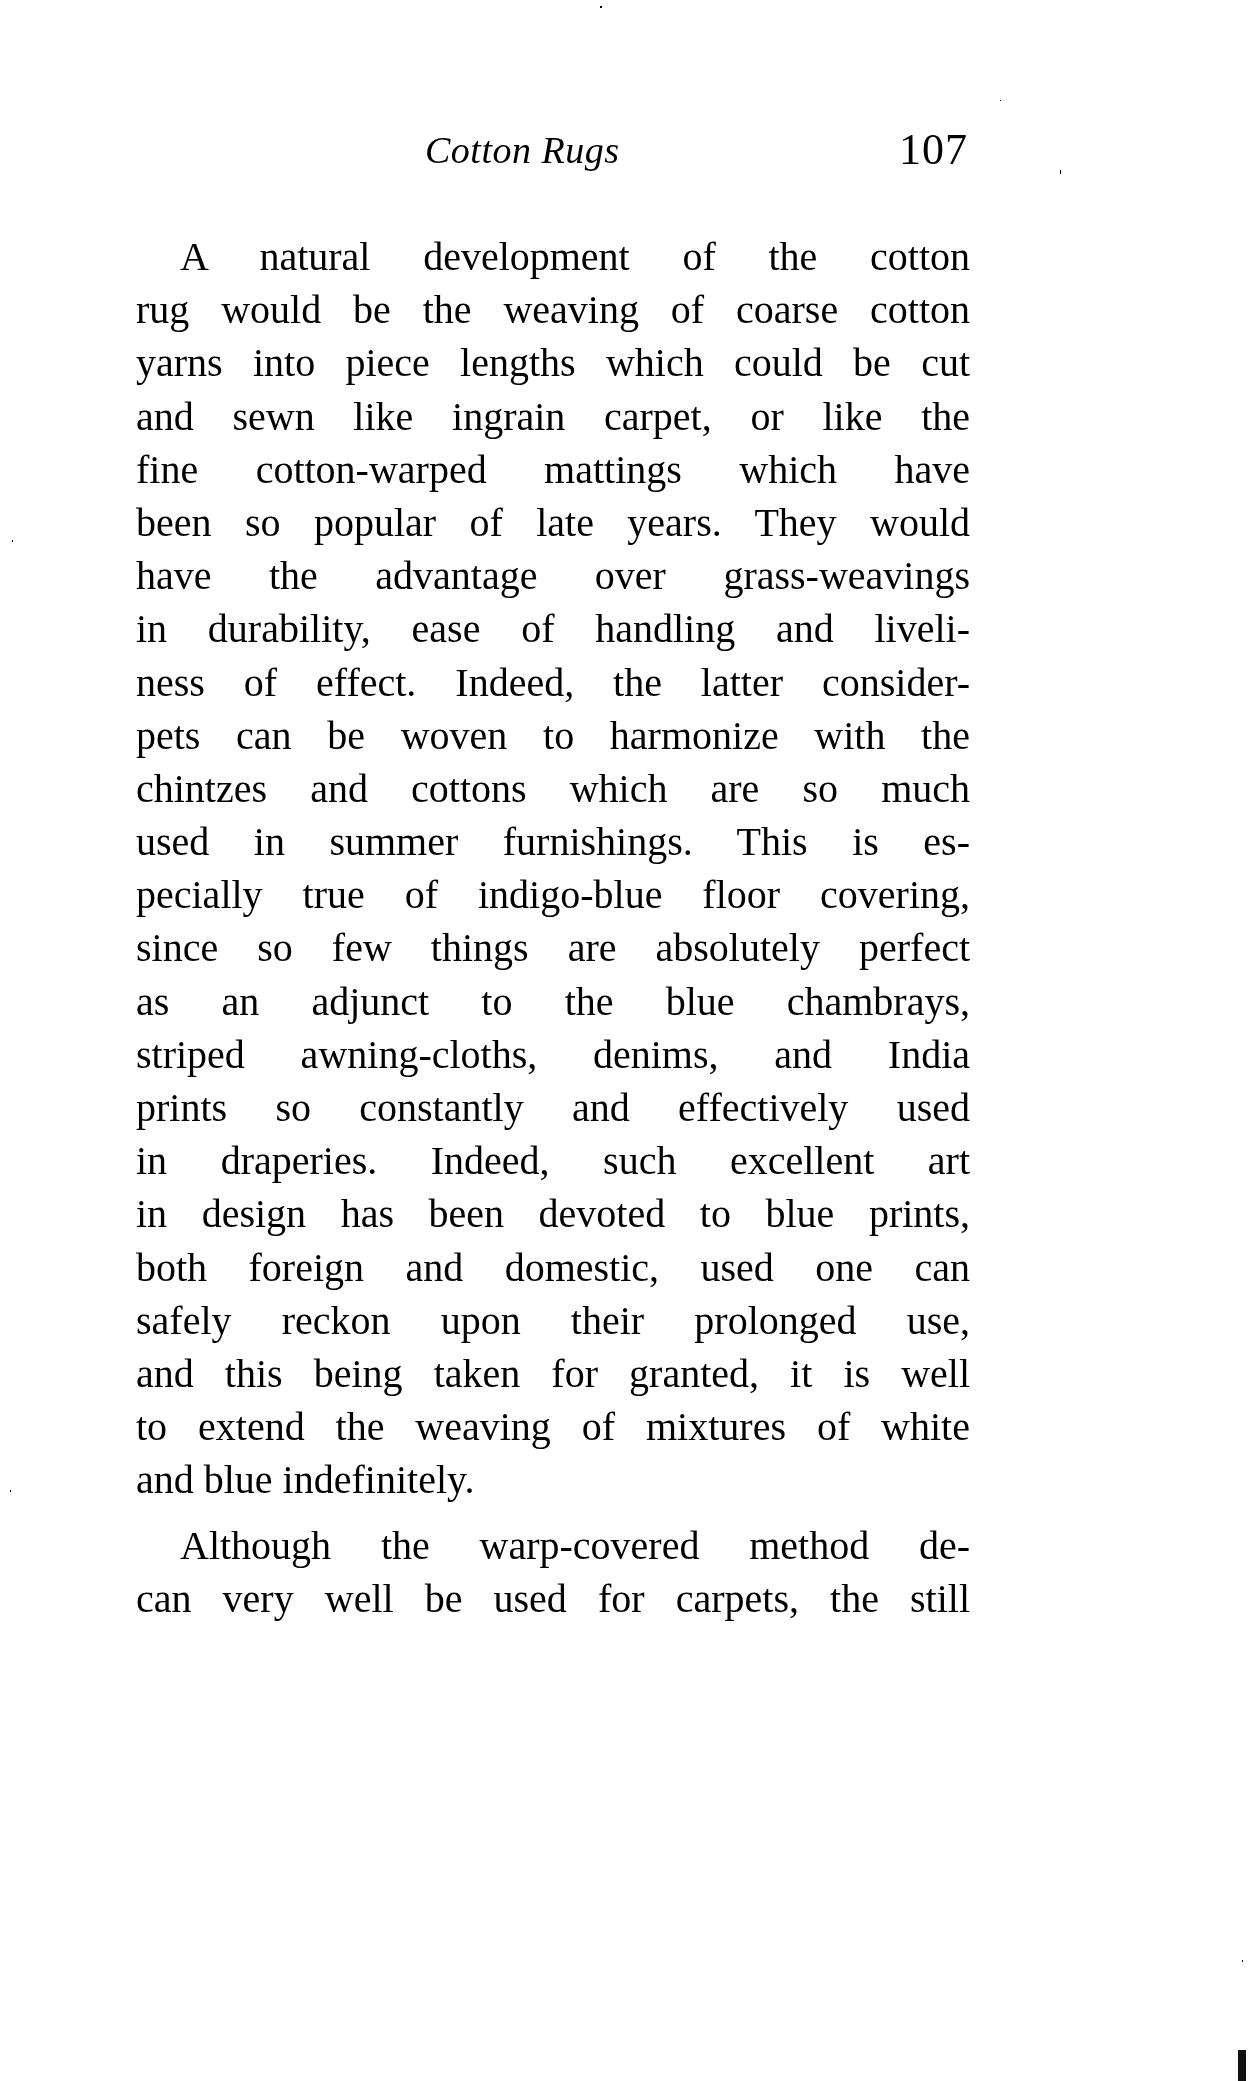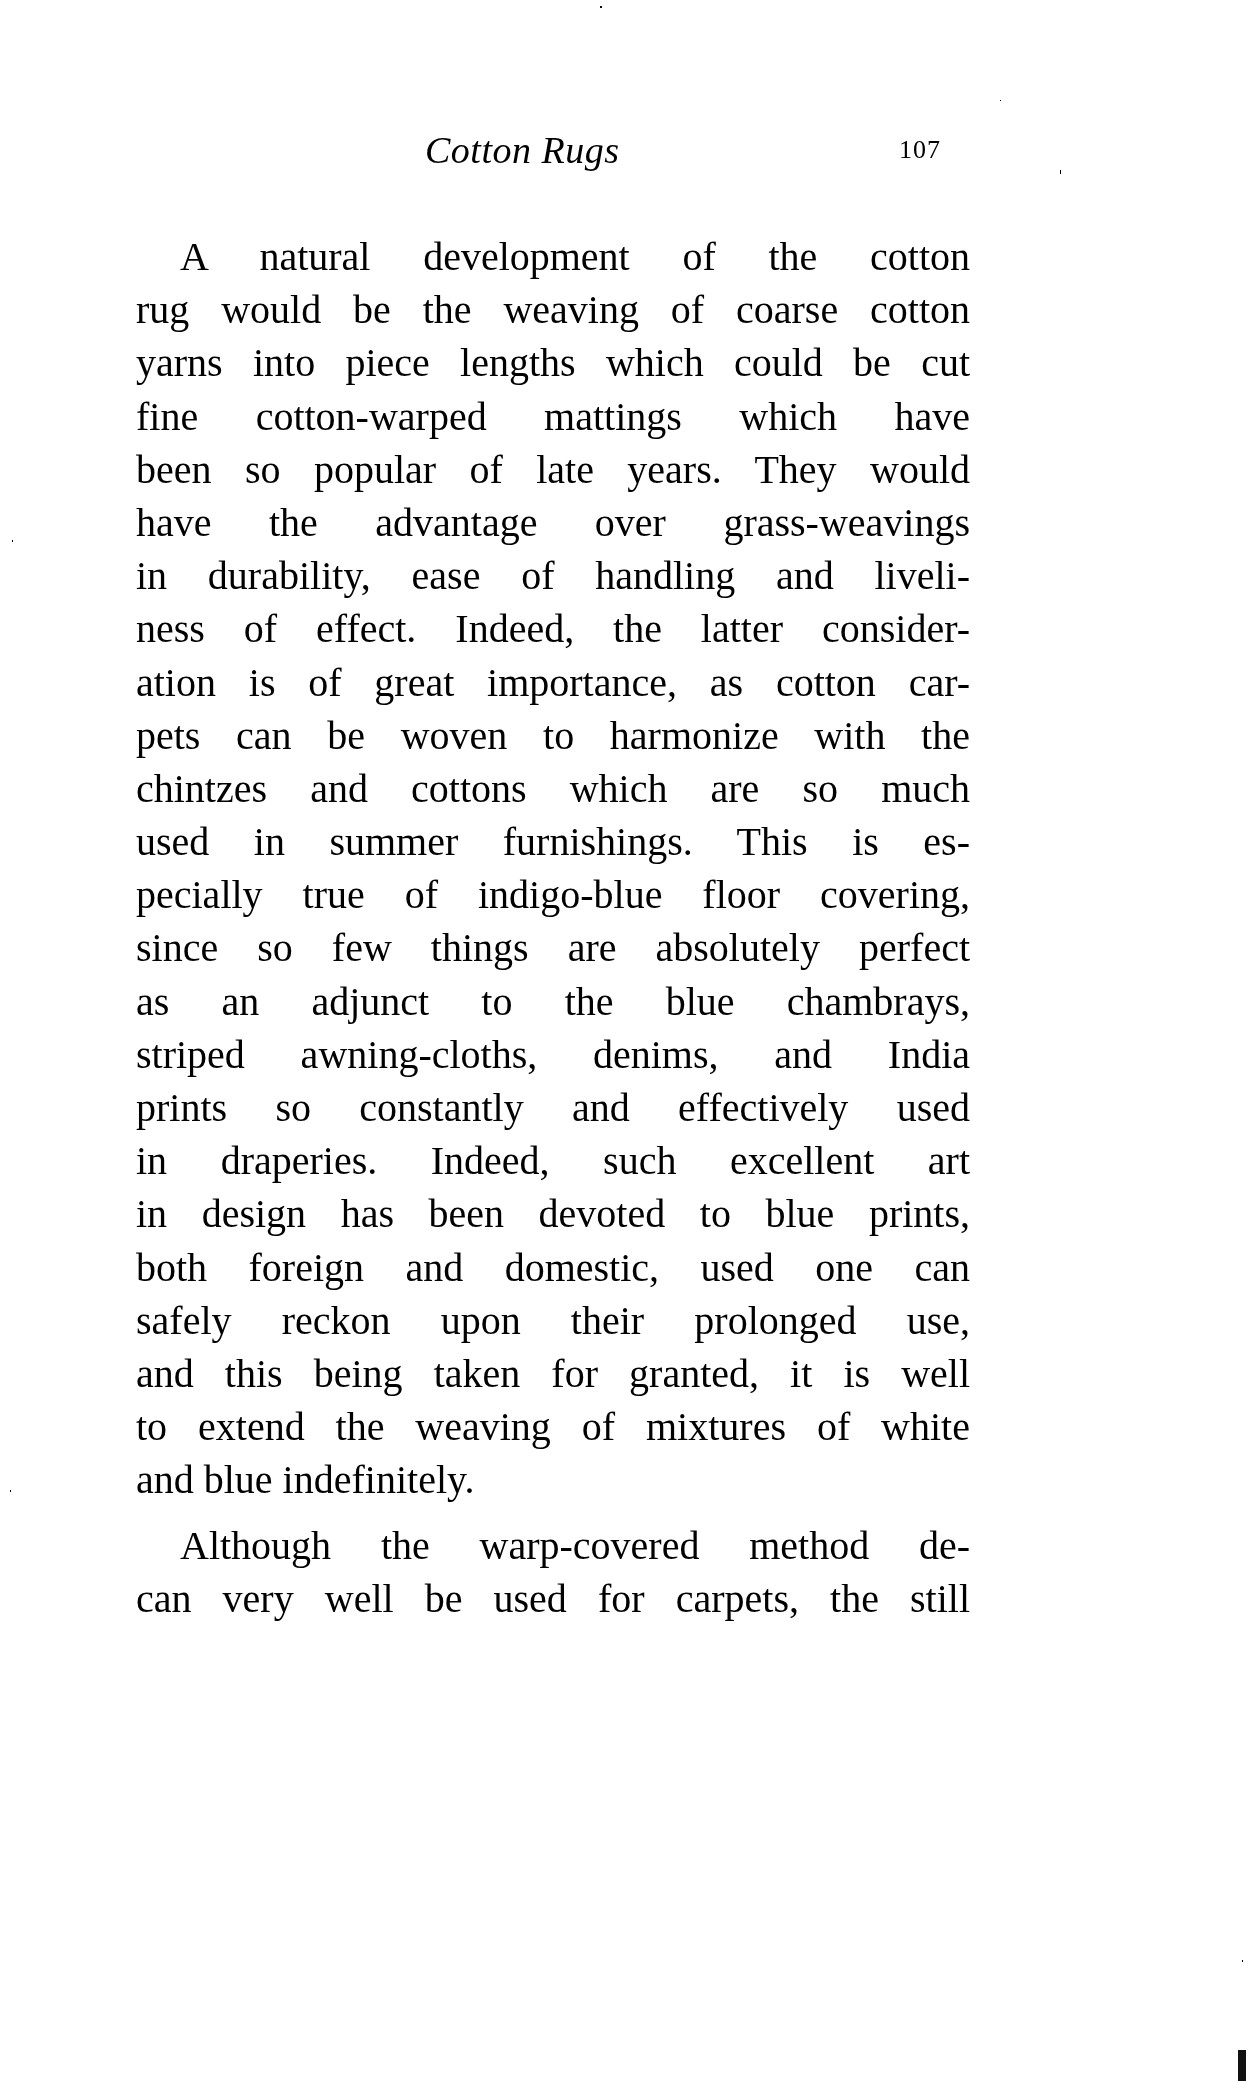--- a/index.html
+++ b/index.html
@@ -37,21 +37,21 @@
       left: 425px;
       top: 0;
       font-style: italic;
       letter-spacing: 0.5px;
       white-space: nowrap;
     }
     .page-number {
       position: absolute;
       left: 899px;
       top: 0;
-      font-size: 26px;
+      font-size: 44px;
       letter-spacing: 1px;
       white-space: nowrap;
     }
     .body-text {
       position: absolute;
       left: 124px;
       top: 218px;
       width: 834px;
       font-size: 40px;
       line-height: 53.2px;
@@ -100,26 +100,26 @@
   <div class="running-head">
     <span class="running-title">Cotton Rugs</span>
     <span class="page-number">107</span>
   </div>
 
   <div class="body-text">
     <div class="paragraph">
       <span class="line indent">A natural development of the cotton</span>
       <span class="line">rug would be the weaving of coarse cotton</span>
       <span class="line">yarns into piece lengths which could be cut</span>
+      <span class="line">and sewn like ingrain carpet, or like the</span>
       <span class="line">fine cotton-warped mattings which have</span>
       <span class="line">been so popular of late years.  They would</span>
       <span class="line">have the advantage over grass-weavings</span>
       <span class="line">in durability, ease of handling and liveli-</span>
       <span class="line">ness of effect.  Indeed, the latter consider-</span>
-      <span class="line">ation is of great importance, as cotton car-</span>
       <span class="line">pets can be woven to harmonize with the</span>
       <span class="line">chintzes and cottons which are so much</span>
       <span class="line">used in summer furnishings.  This is es-</span>
       <span class="line">pecially true of indigo-blue floor covering,</span>
       <span class="line">since so few things are absolutely perfect</span>
       <span class="line">as an adjunct to the blue chambrays,</span>
       <span class="line">striped awning-cloths, denims, and India</span>
       <span class="line">prints so constantly and effectively used</span>
       <span class="line">in draperies.  Indeed, such excellent art</span>
       <span class="line">in design has been devoted to blue prints,</span>

